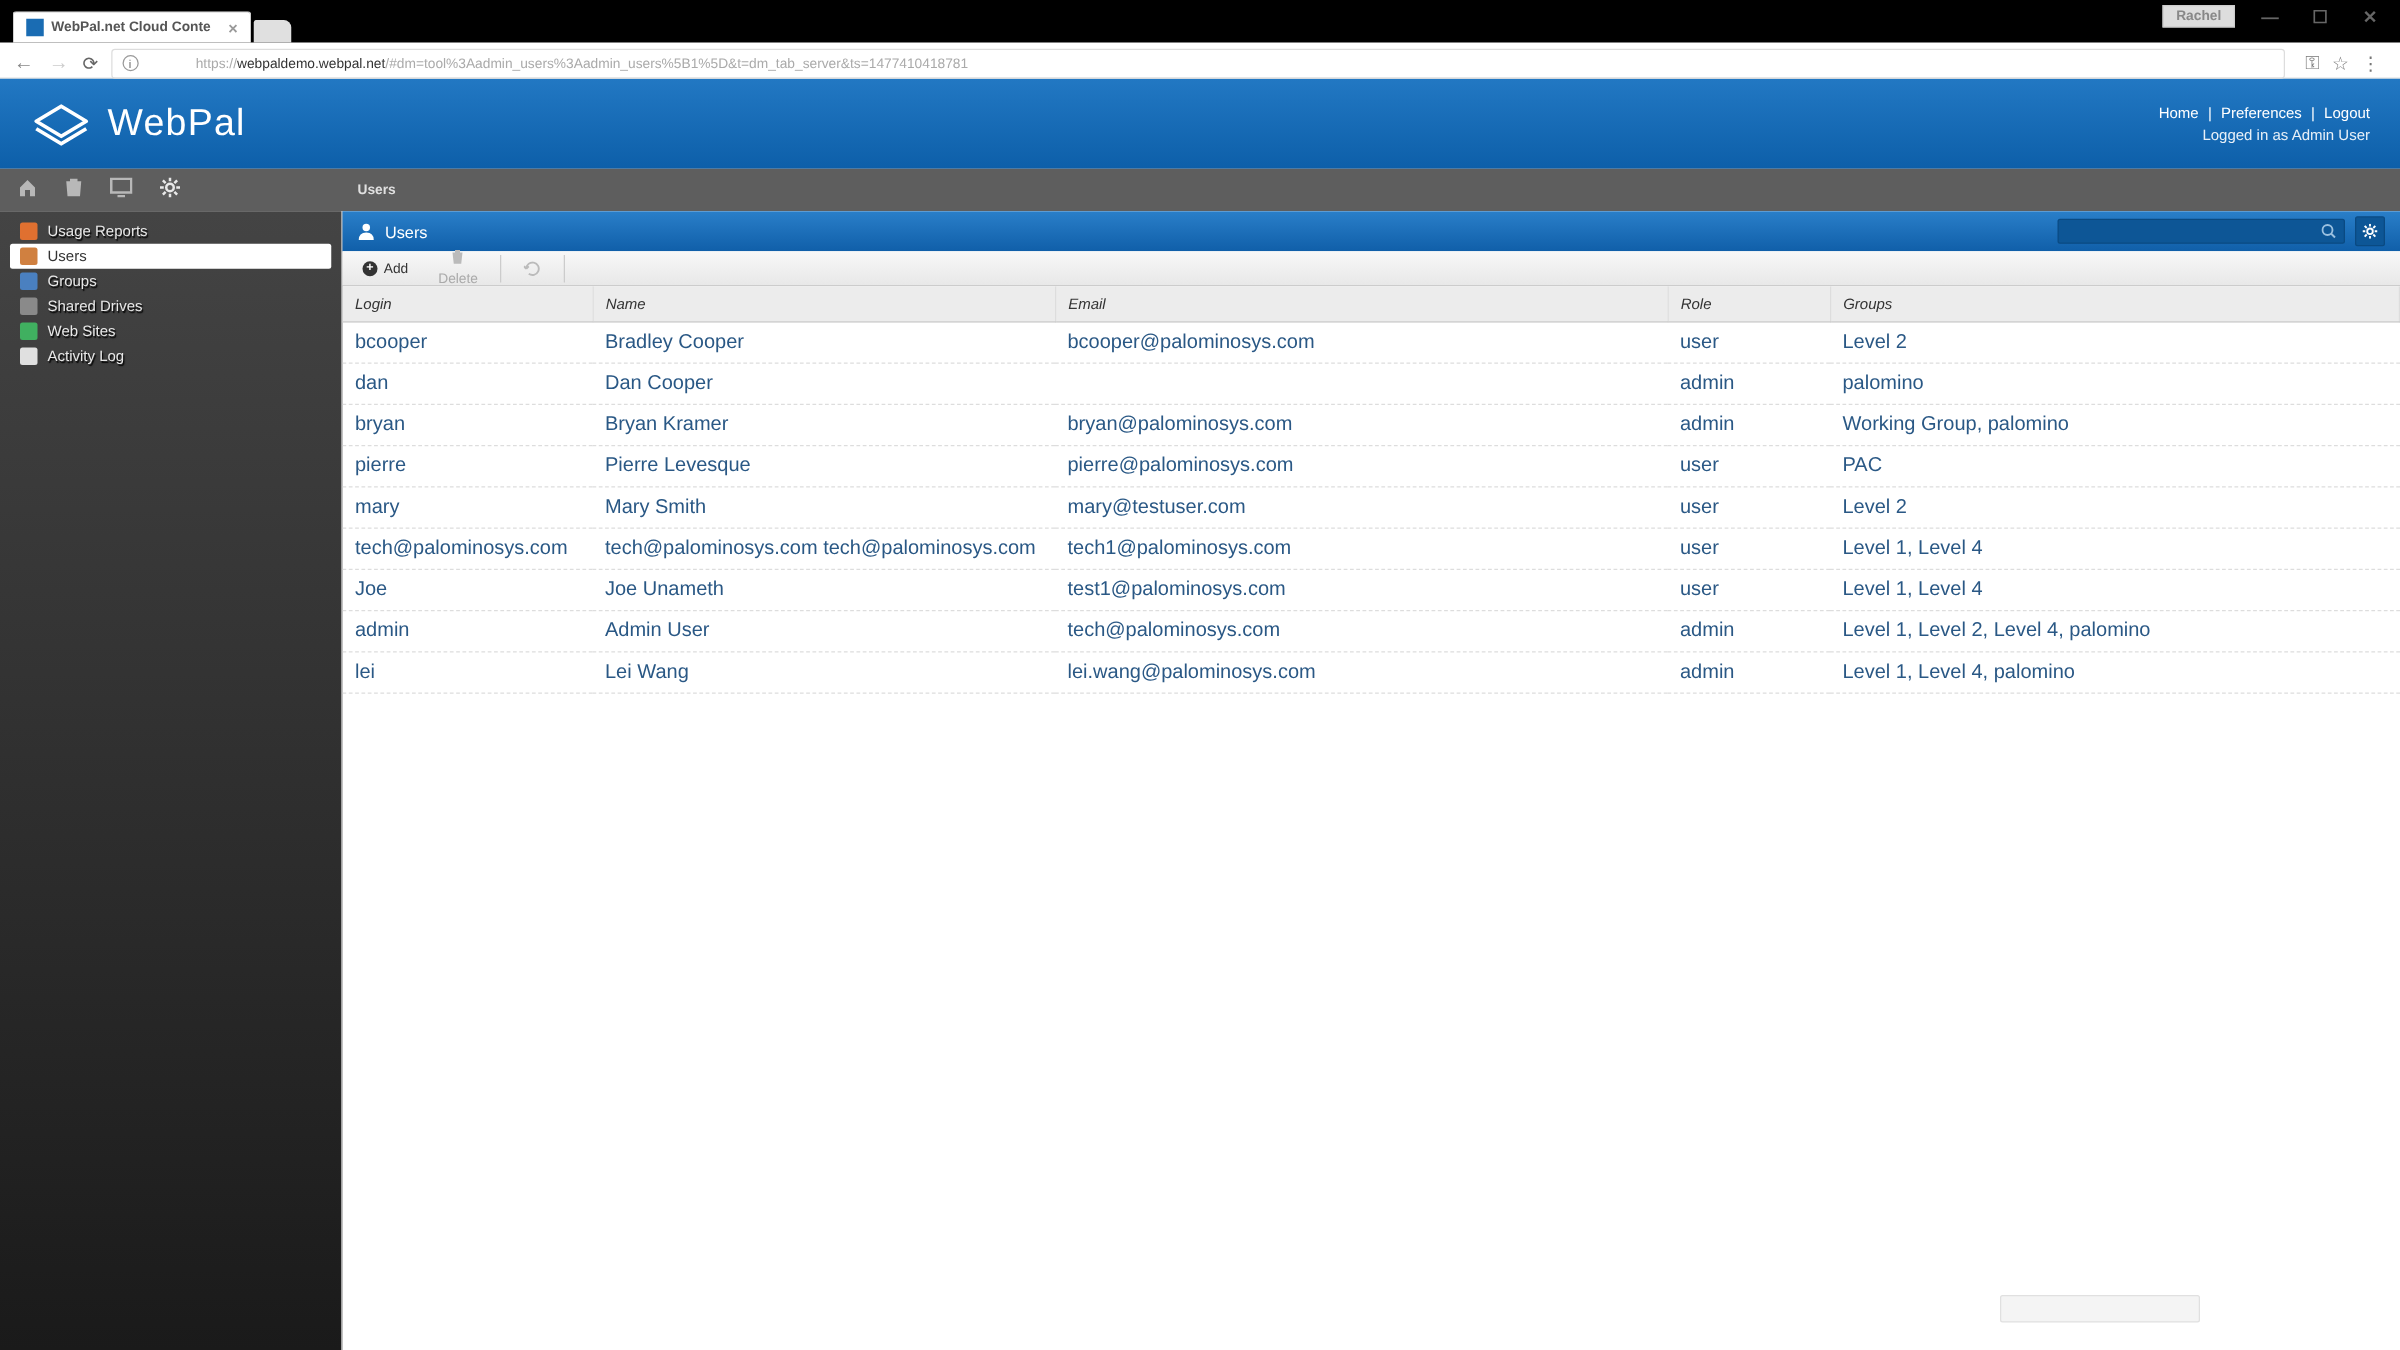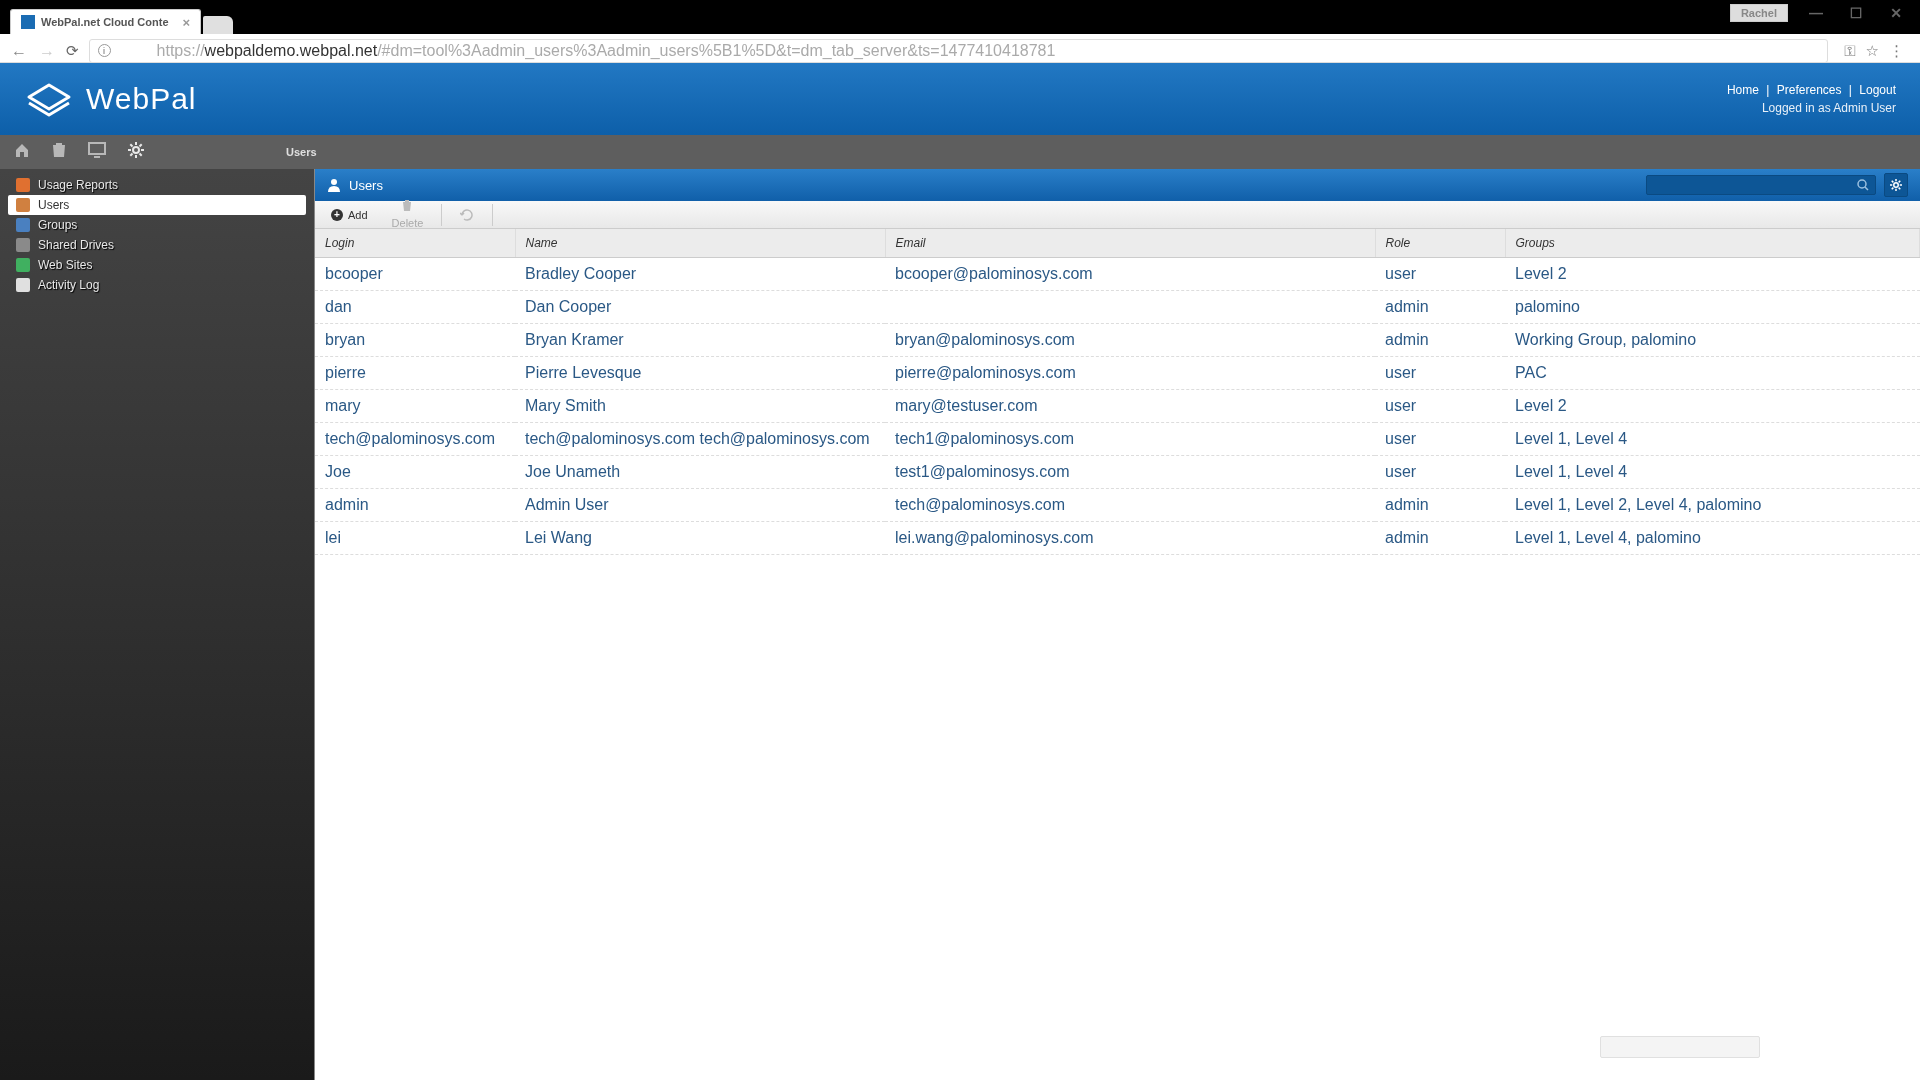--- a/index.html
+++ b/index.html
@@ -14,42 +14,42 @@
 .ghost-tab { width: 30px; height: 18px; background: #e0e0e0; margin-left: 2px; border-radius: 2px 6px 0 0; }
 .window-controls { position: absolute; right: 0; top: 0; display: flex; align-items: center; gap: 16px; padding: 4px 12px; }
 .window-controls .user-badge { background: #ddd; color: #888; padding: 2px 10px; font-size: 11px; border: 1px solid #ccc; }
 .window-controls span.ctrl { font-size: 14px; color: #666; cursor: pointer; width: 24px; text-align: center; }
 .address-bar { height: 33px; display: flex; align-items: center; padding: 0 10px; gap: 10px; }
 .nav-arrow { color: #888; font-size: 16px; cursor: pointer; width: 18px; text-align: center; }
 .nav-arrow.disabled { color: #ccc; }
 .reload { color: #666; font-size: 15px; cursor: pointer; }
 .url-bar { flex: 1; display: flex; align-items: center; border: 1px solid #ddd; border-radius: 3px; height: 24px; padding: 0 8px; gap: 6px; }
 .url-bar .info-icon { border: 1px solid #999; border-radius: 50%; width: 13px; height: 13px; display: inline-flex; align-items: center; justify-content: center; font-size: 9px; color: #666; }
-.url-text { color: #aaa; font-size: 16px; padding-left: 40px; }
+.url-text { color: #aaa; font-size: 11px; padding-left: 40px; }
 .url-text .domain { color: #333; }
 .addr-icons { display: flex; gap: 10px; color: #777; font-size: 15px; padding: 0 6px; }
 
 
 .app-header { height: 72px; background: linear-gradient(to bottom, #2278c3, #0d5fa9); display: flex; align-items: center; justify-content: space-between; padding: 0 24px; color: #fff; }
 .logo { display: flex; align-items: center; gap: 12px; }
 .logo-mark { width: 50px; height: 44px; }
 .logo-text { font-size: 30px; font-weight: 300; letter-spacing: 1px; }
 .header-right { text-align: right; font-size: 12px; }
 .header-links a { color: #fff; text-decoration: none; }
 .header-links .sep { color: #fff; margin: 0 4px; }
 .header-status { margin-top: 4px; color: #e8f0f8; }
 
 
 .gray-toolbar { height: 34px; background: #5e5e5e; display: flex; align-items: center; padding: 0 14px; gap: 22px; color: #ccc; }
 .gray-toolbar .ticon { font-size: 16px; color: #b8b8b8; cursor: pointer; }
 .gray-toolbar .breadcrumb { margin-left: 120px; font-size: 11px; font-weight: bold; color: #e0e0e0; }
 
 
 .main { display: flex; height: calc(100% - 63px - 72px - 34px); }
-.sidebar { width: 314px; background: linear-gradient(to bottom, #444, #1a1a1a); padding: 6px 8px; text-align: right; }
+.sidebar { width: 273px; background: linear-gradient(to bottom, #444, #1a1a1a); padding: 6px 8px; text-align: right; }
 .sidebar-item { display: flex; align-items: center; gap: 8px; padding: 3px 8px; color: #e8e8e8; font-size: 12px; cursor: pointer; border-radius: 2px; text-shadow: 1px 1px 1px #000; }
 .sidebar-item.active { background: #fff; color: #333; text-shadow: none; }
 .side-icon { width: 14px; height: 14px; display: inline-block; border-radius: 2px; }
 
 
 .content { flex: 1; background: #fff; display: flex; flex-direction: column; border-left: 1px solid #888; }
 .panel-header { height: 32px; background: linear-gradient(to bottom, #2a7fc9, #105fa9); display: flex; align-items: center; padding: 0 12px; color: #fff; font-size: 13px; }
 .panel-header .ph-icon { width: 14px; height: 14px; margin-right: 8px; display:inline-block; }
 .panel-header .ph-spacer { flex: 1; }
 .panel-header .search-box { width: 230px; height: 20px; background: #0d5696; border: 1px solid #0a4a82; border-radius: 2px; display: flex; align-items: center; justify-content: flex-end; padding: 0 6px; }

